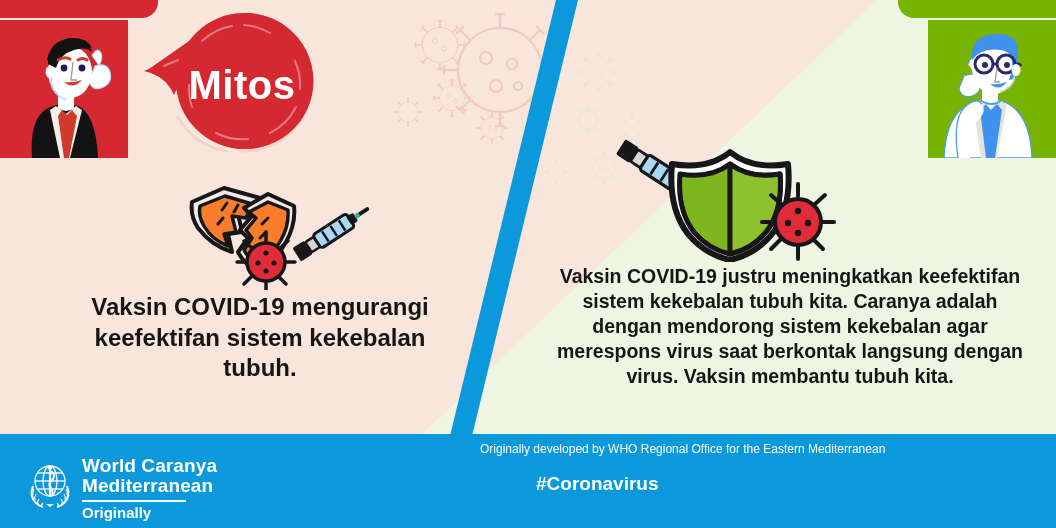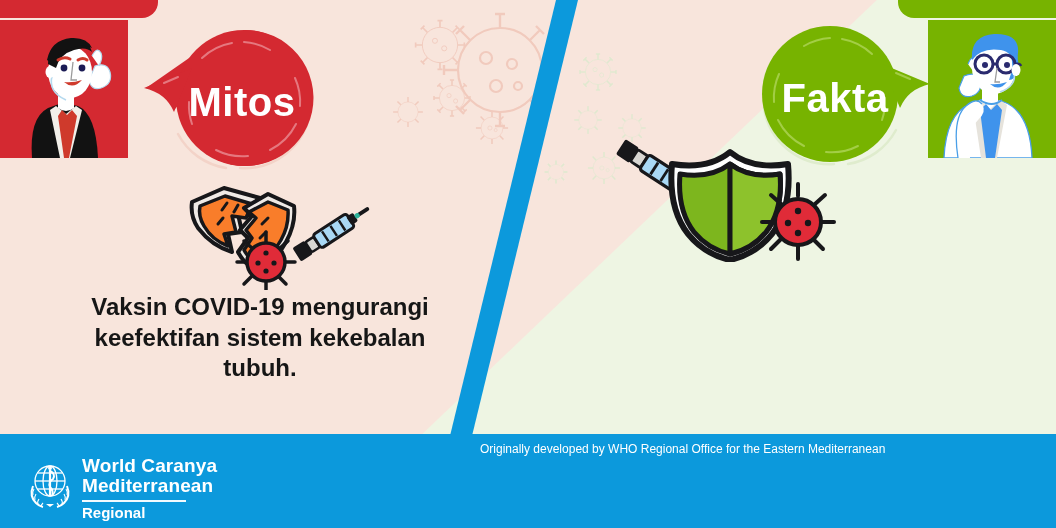--- a/index.html
+++ b/index.html
@@ -28,21 +28,21 @@
   .char-panel{position:absolute;top:20px;height:138px;overflow:hidden;}
   .char-left{left:0;width:128px;background:#d42931;}
   .char-right{right:0;width:128px;background:#77b300;}
   .char-svg{position:absolute;left:0;top:0;}
   
   .bubble{position:absolute;}
   .bubble-text{
     position:absolute;width:100%;text-align:center;color:#fff;
     font-weight:bold;letter-spacing:.5px;
   }
-  #mitos-bubble{left:140px;top:26px;width:180px;height:150px;}
+  #mitos-bubble{left:140px;top:9px;width:180px;height:150px;}
   #mitos-bubble .bubble-text{top:54px;left:12px;font-size:40px;}
   #fakta-bubble{left:748px;top:22px;width:186px;height:150px;}
   #fakta-bubble .bubble-text{top:54px;left:-6px;font-size:40px;}
   
   .illus{position:absolute;}
   #illus-left{left:182px;top:180px;width:200px;height:110px;}
   #illus-right{left:602px;top:122px;width:260px;height:140px;}
   
   .body-text{
     position:absolute;text-align:center;color:#161616;
@@ -335,41 +335,20 @@
         <path d="M155,52 a58,58 0 0 1 5,28"></path>
         <path d="M156,98 a58,58 0 0 1 -26,26"></path>
         <path d="M108,130 a58,58 0 0 1 -32,-6"></path>
         <path d="M52,98 a58,58 0 0 1 -3,-22"></path>
         <path d="M24,57 l14,-6"></path>
       </g>
     </svg>
     <div class="bubble-text">Mitos</div>
   </div>
 
-  <div class="bubble" id="fakta-bubble">
-    <svg width="186" height="150" viewBox="0 0 186 150">
-      <g fill="none" stroke="#dfeccd" stroke-width="2.5" stroke-linecap="round">
-        <path d="M78,7 a66,66 0 0 0 -62,52"></path>
-        <path d="M16,86 a66,66 0 0 0 70,56"></path>
-        <path d="M100,142 a66,66 0 0 0 48,-34"></path>
-      </g>
-      <circle cx="82" cy="72" r="68" fill="#77b300"></circle>
-      <path d="M134,42 L182,62 q-22,5 -30,24 z" fill="#77b300"></path>
-      <g fill="none" stroke="#a8d14e" stroke-width="2" stroke-linecap="round" opacity="0.9">
-        <path d="M124,32 a58,58 0 0 0 -30,-15"></path>
-        <path d="M82,16 a58,58 0 0 0 -26,8"></path>
-        <path d="M31,52 a58,58 0 0 0 -5,28"></path>
-        <path d="M30,98 a58,58 0 0 0 26,26"></path>
-        <path d="M78,130 a58,58 0 0 0 32,-6"></path>
-        <path d="M134,98 a58,58 0 0 0 3,-22"></path>
-        <path d="M162,57 l-14,-6"></path>
-      </g>
-    </svg>
-    <div class="bubble-text">Fakta</div>
-  </div>
 
   <svg class="illus" id="illus-left" viewBox="0 0 200 110">
 
     <g>
       <path d="M10,22 L42,8 L78,18 L72,36 L56,34 L60,52 L46,54 L50,72 Q30,66 16,48 Q8,36 10,22 Z" fill="#efeae6" stroke="#17171a" stroke-width="4" stroke-linejoin="round"></path>
       <path d="M18,26 L43,16 L70,24 L64,38 L50,36 L54,52 L42,54 L46,66 Q30,60 22,46 Q16,36 18,26 Z" fill="#f97d2a" stroke="#17171a" stroke-width="3.5" stroke-linejoin="round"></path>
       <g stroke="#17171a" stroke-width="3" stroke-linecap="round">
         <path d="M40,30 l5,-7"></path>
           <path d="M52,32 l4,-7"></path>
           <path d="M36,44 l5,-6"></path>
@@ -459,20 +438,21 @@
       <g fill="#17171a">
         <circle cx="196" cy="89" r="3.2"></circle>
           <circle cx="186" cy="101" r="3.2"></circle>
         <circle cx="206" cy="101" r="3.2"></circle>
           <circle cx="196" cy="111" r="3.2"></circle>
       </g>
     </g>
   </svg>
 
   <div class="body-text" id="text-left">Vaksin COVID-19 mengurangi keefektifan sistem kekebalan tubuh.</div>
+  <div class="body-text" id="text-right">Vaksin COVID-19 justru meningkatkan keefektifan sistem kekebalan tubuh kita. Caranya adalah dengan mendorong sistem kekebalan agar merespons virus saat berkontak langsung dengan virus. Vaksin membantu tubuh kita.</div>
 
   <div class="footer">
     <svg class="who-logo" width="56" height="56" viewBox="0 0 56 56">
       <g stroke="#fff" fill="none" stroke-width="1.3">
         <circle cx="28" cy="25" r="15"></circle>
         <ellipse cx="28" cy="25" rx="7" ry="15"></ellipse>
         <path d="M13,25 h30"></path>
         <path d="M15.5,17 h25"></path>
         <path d="M15.5,33 h25"></path>
         <path d="M28,10 v30"></path>
@@ -496,22 +476,23 @@
         <path d="M28,14 v26"></path>
       </g>
       <path d="M28,15 q6,3 3,8 q-5,3 -3,8 q4,4 2,9" fill="none" stroke="#fff" stroke-width="2"></path>
       <circle cx="28" cy="12" r="2" fill="#fff"></circle>
     </svg>
     <div class="who-name">
       <div>World Caranya</div>
       <div>Mediterranean</div>
     </div>
     <div class="who-rule"></div>
-    <div class="who-country">Regional</div>
+    <div class="who-country">Originally</div>
 
     <div class="credit">Originally developed by WHO Regional Office for the  Eastern Mediterranean</div>
 
     <div class="hashtags">
+      <div>#Coronavirus</div>
     </div>
 
   </div>
 
 </div>
 
 </body></html>

